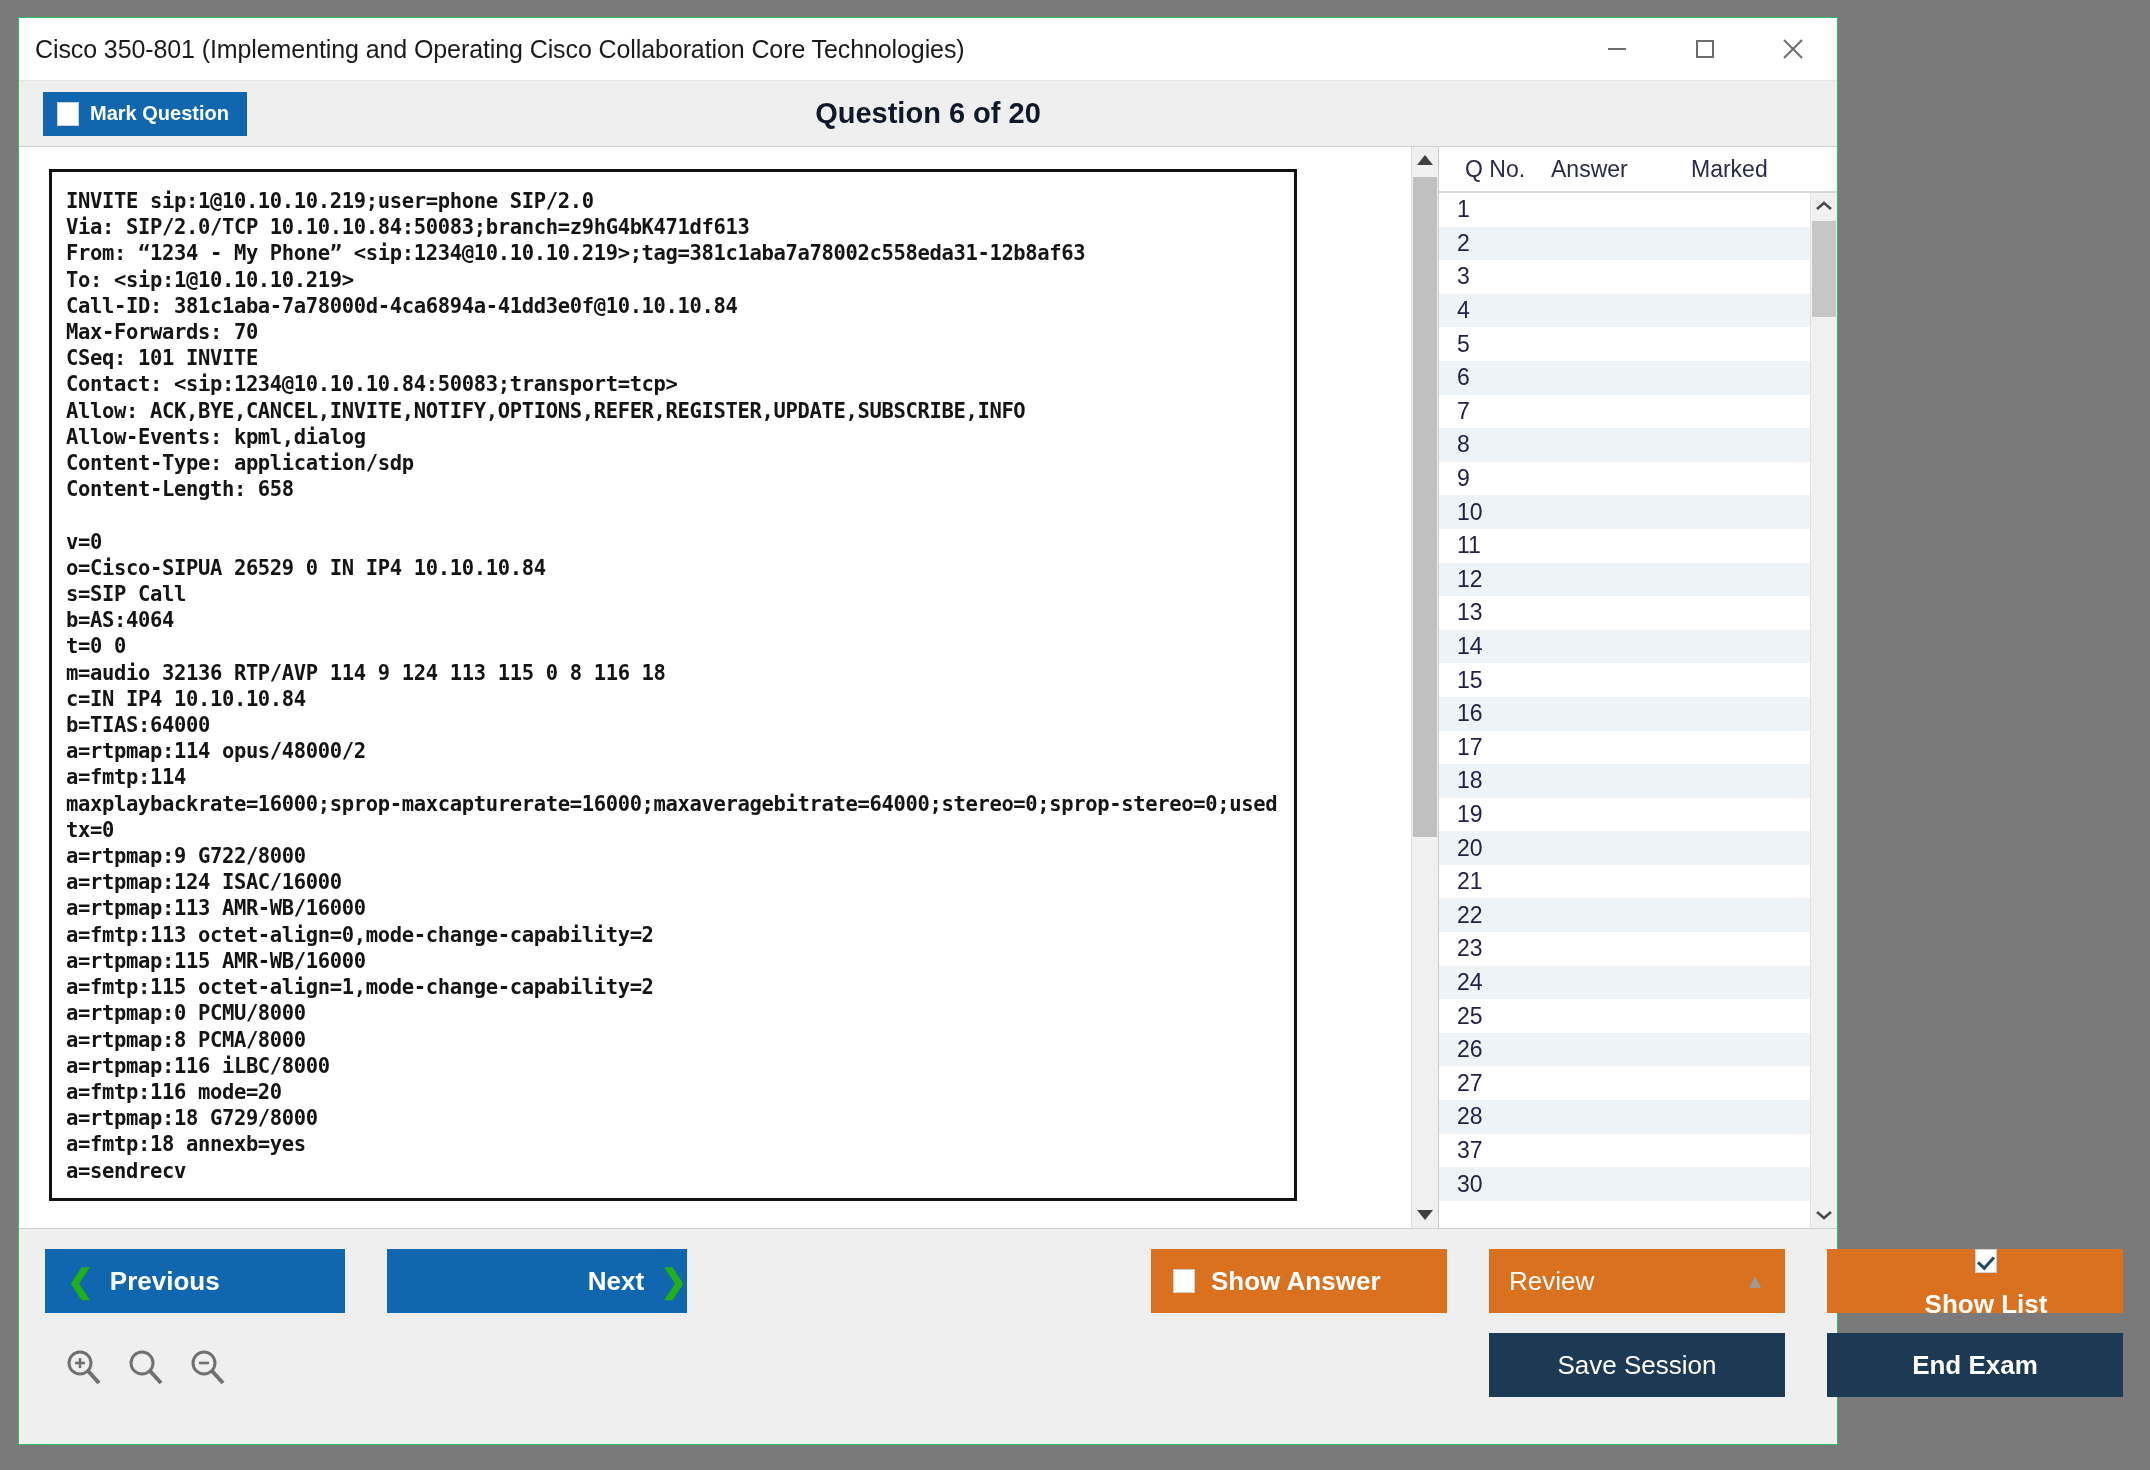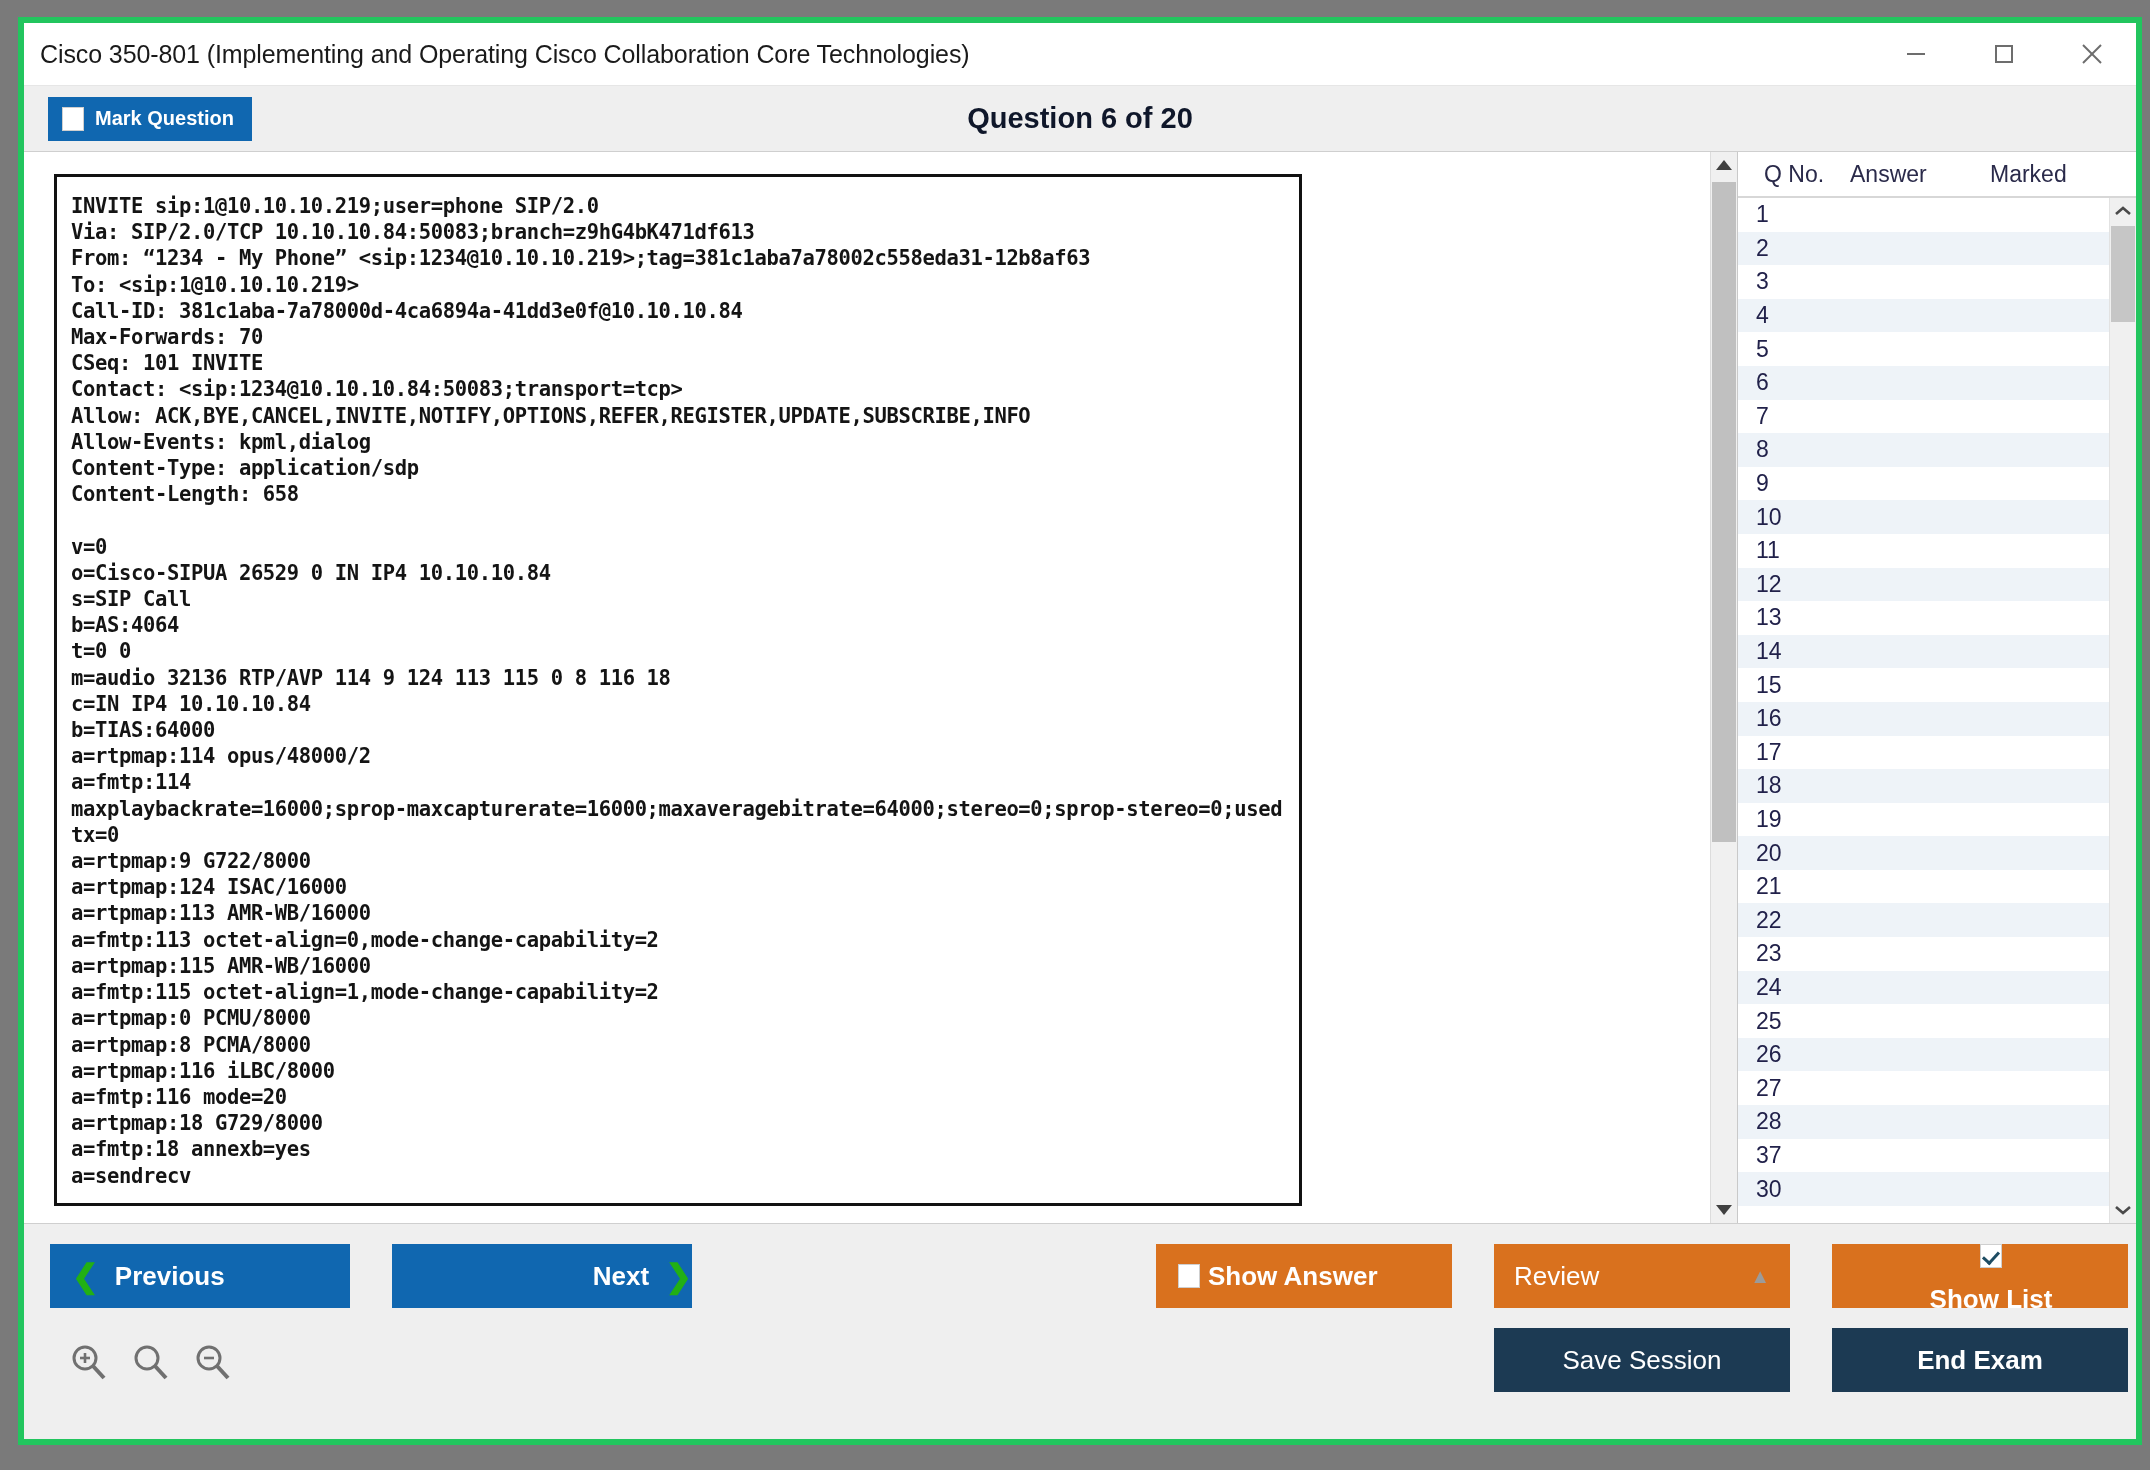--- a/index.html
+++ b/index.html
@@ -10,24 +10,24 @@
     height: 1470px;
     overflow: hidden;
     font-family: "Liberation Sans", sans-serif;
   }
 
   
   #app-window {
     position: absolute;
     left: 18px;
     top: 17px;
-    width: 2124px;
+    width: 1820px;
     height: 1428px;
     background: #f0f0f0;
-    border: 6px solid #22c55e;
+    border: 1px solid #22c55e;
     box-sizing: border-box;
     display: flex;
     flex-direction: column;
   }
 
   
   #title-bar {
     height: 62px;
     background: #ffffff;
     display: flex;
@@ -287,21 +287,21 @@
     left: 44px;
     top: 118px;
     display: flex;
     gap: 20px;
     align-items: center;
   }
   .zoom-ico { width: 42px; height: 42px; color: #707070; }
 
   #show-answer-button {
     left: 1132px; top: 20px; width: 296px; height: 64px;
-    padding-left: 22px; gap: 8px; font-weight: bold;
+    padding-left: 22px; gap: 16px; font-weight: bold;
   }
   #review-button {
     left: 1470px; top: 20px; width: 296px; height: 64px;
     padding-left: 20px; font-weight: normal;
   }
   #review-caret {
     margin-left: auto; margin-right: 20px;
     color: #9b9b9b; font-size: 20px; line-height: 1;
   }
   #show-list-button {

